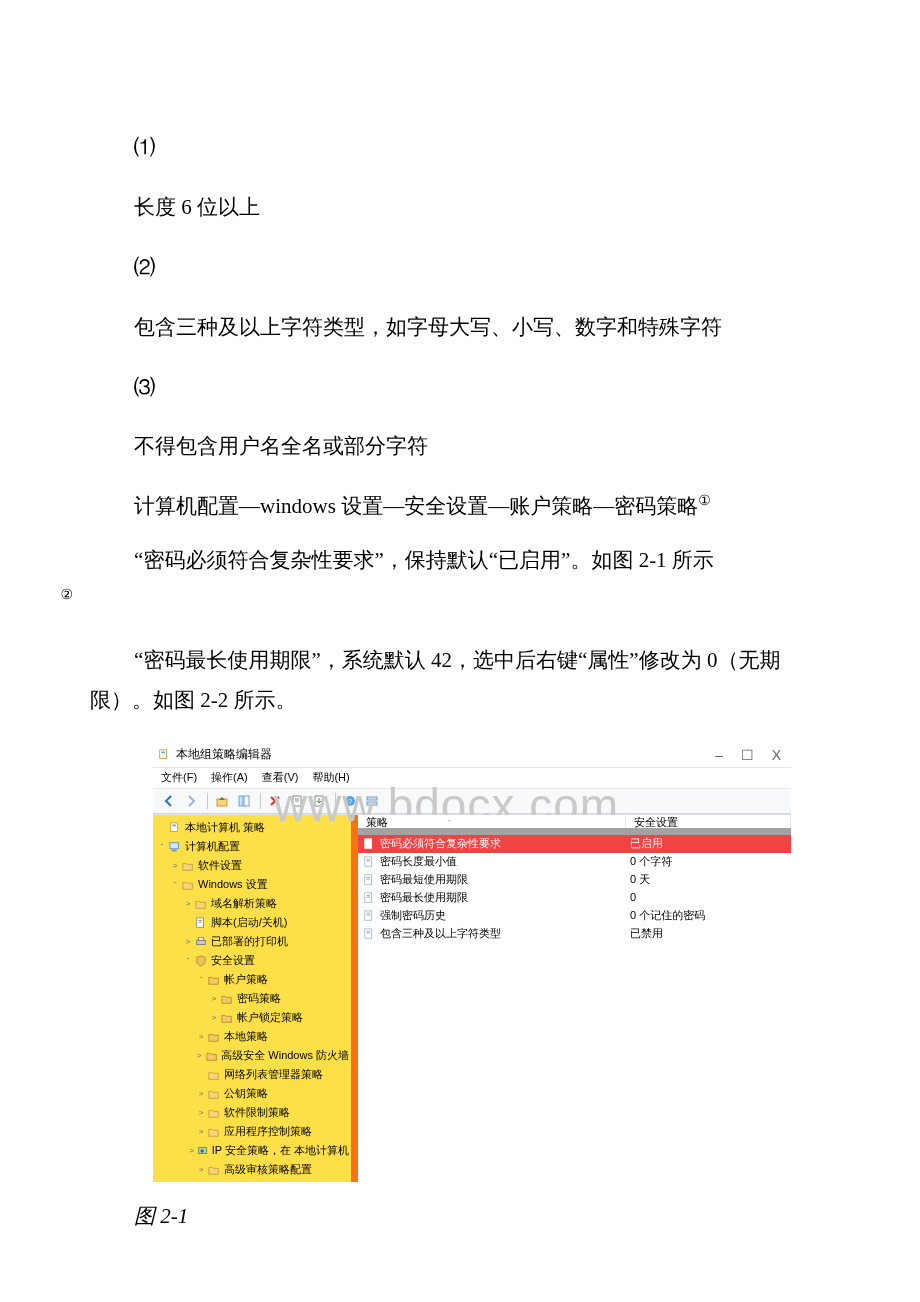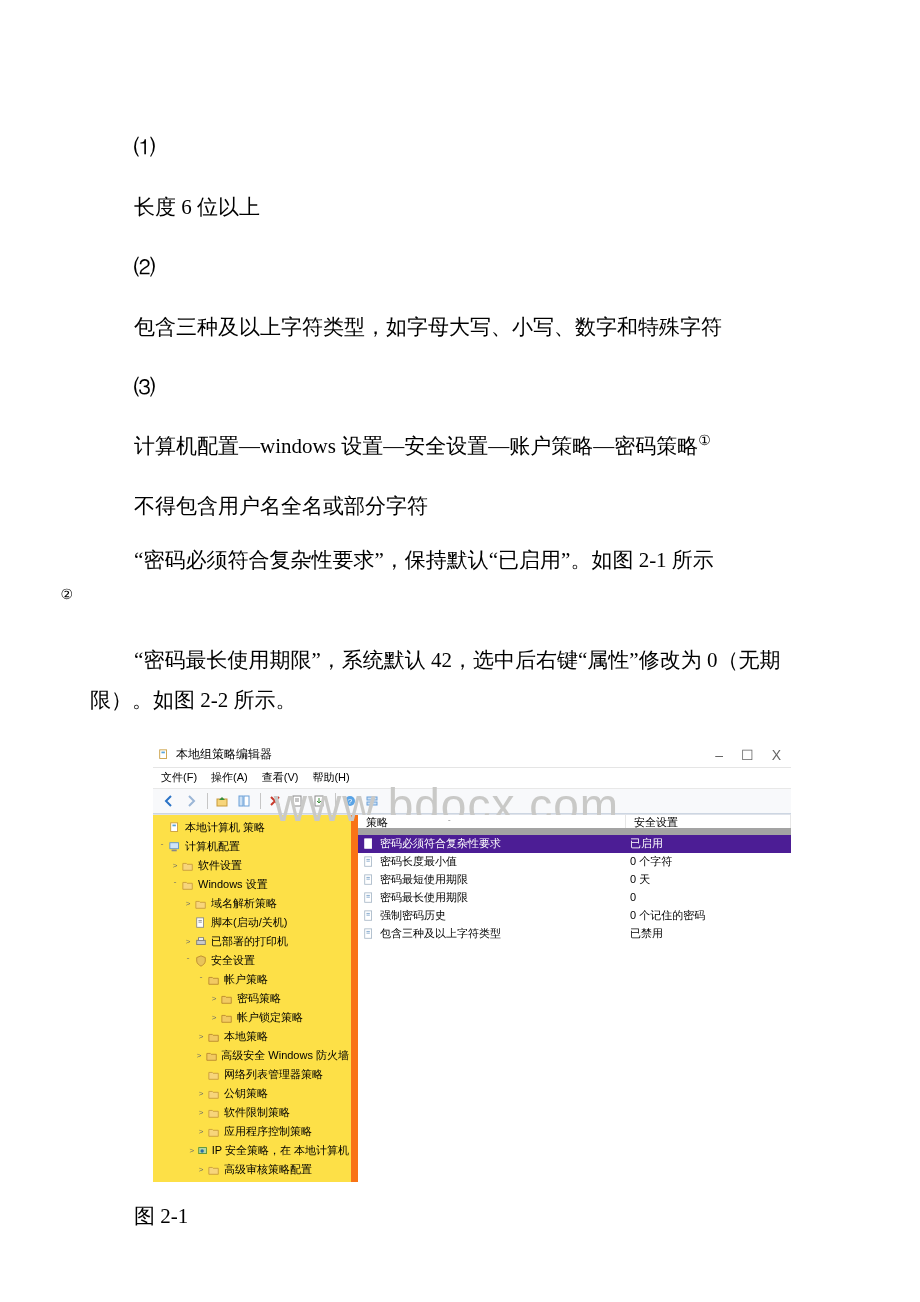--- a/index.html
+++ b/index.html
@@ -107,40 +107,40 @@
   .list-head-col.colB { flex: 1; }
   .sort-caret { font-size: 8px; color:#888; margin-left: 60px; }
   .list-row {
     display: flex;
     align-items: center;
     height: 18px;
   }
   .list-row .cA { flex: 0 0 268px; padding-left: 4px; display:flex; align-items:center; }
   .list-row .cB { flex: 1; padding-left: 4px; }
   .list-row .li-icon { width:14px; height:13px; margin-right:4px; display:inline-flex; align-items:center; justify-content:center; }
-  .list-row.selected { background: #4c1d95; color: #fff; }
+  .list-row.selected { background: #ef4444; color: #fff; }
   .list-row.selected .li-icon svg * { stroke:#fff; }
-  .caption { margin-top: 0; text-indent: 2.1em; }
+  .caption { margin-top: 0; text-indent: 2.1em; font-style: italic; }
   
   .svg-icon { width: 12px; height: 12px; }
 </style>
 </head>
 <body>
 
 <div class="doc-text">
   <p>⑴</p>
   <p>长度 6 位以上</p>
   <p>⑵</p>
   <p>包含三种及以上字符类型，如字母大写、小写、数字和特殊字符</p>
   <p>⑶</p>
+  <p>不得包含用户名全名或部分字符</p>
+
   <p>
     <span>计算机配置—windows 设置—安全设置—账户策略—密码策略</span><span class="circlenum">①</span>
   </p>
-
-  <p>不得包含用户名全名或部分字符</p>
   <p class="noindent" style="text-indent:2.1em; margin-top:-6px;">
     <span>“密码必须符合复杂性要求”，保持默认“已启用”。如图 2-1 所示</span><br>
     <span class="circlenum" style="margin-left:-2.1em;">②</span>
   </p>
   <p>“密码最长使用期限”，系统默认 42，选中后右键“属性”修改为 0（无期限）。如图 2-2 所示。</p>
 </div>
 
 <div class="screenshot watermark-row">
   <div class="watermark">www.bdocx.com</div>
 

